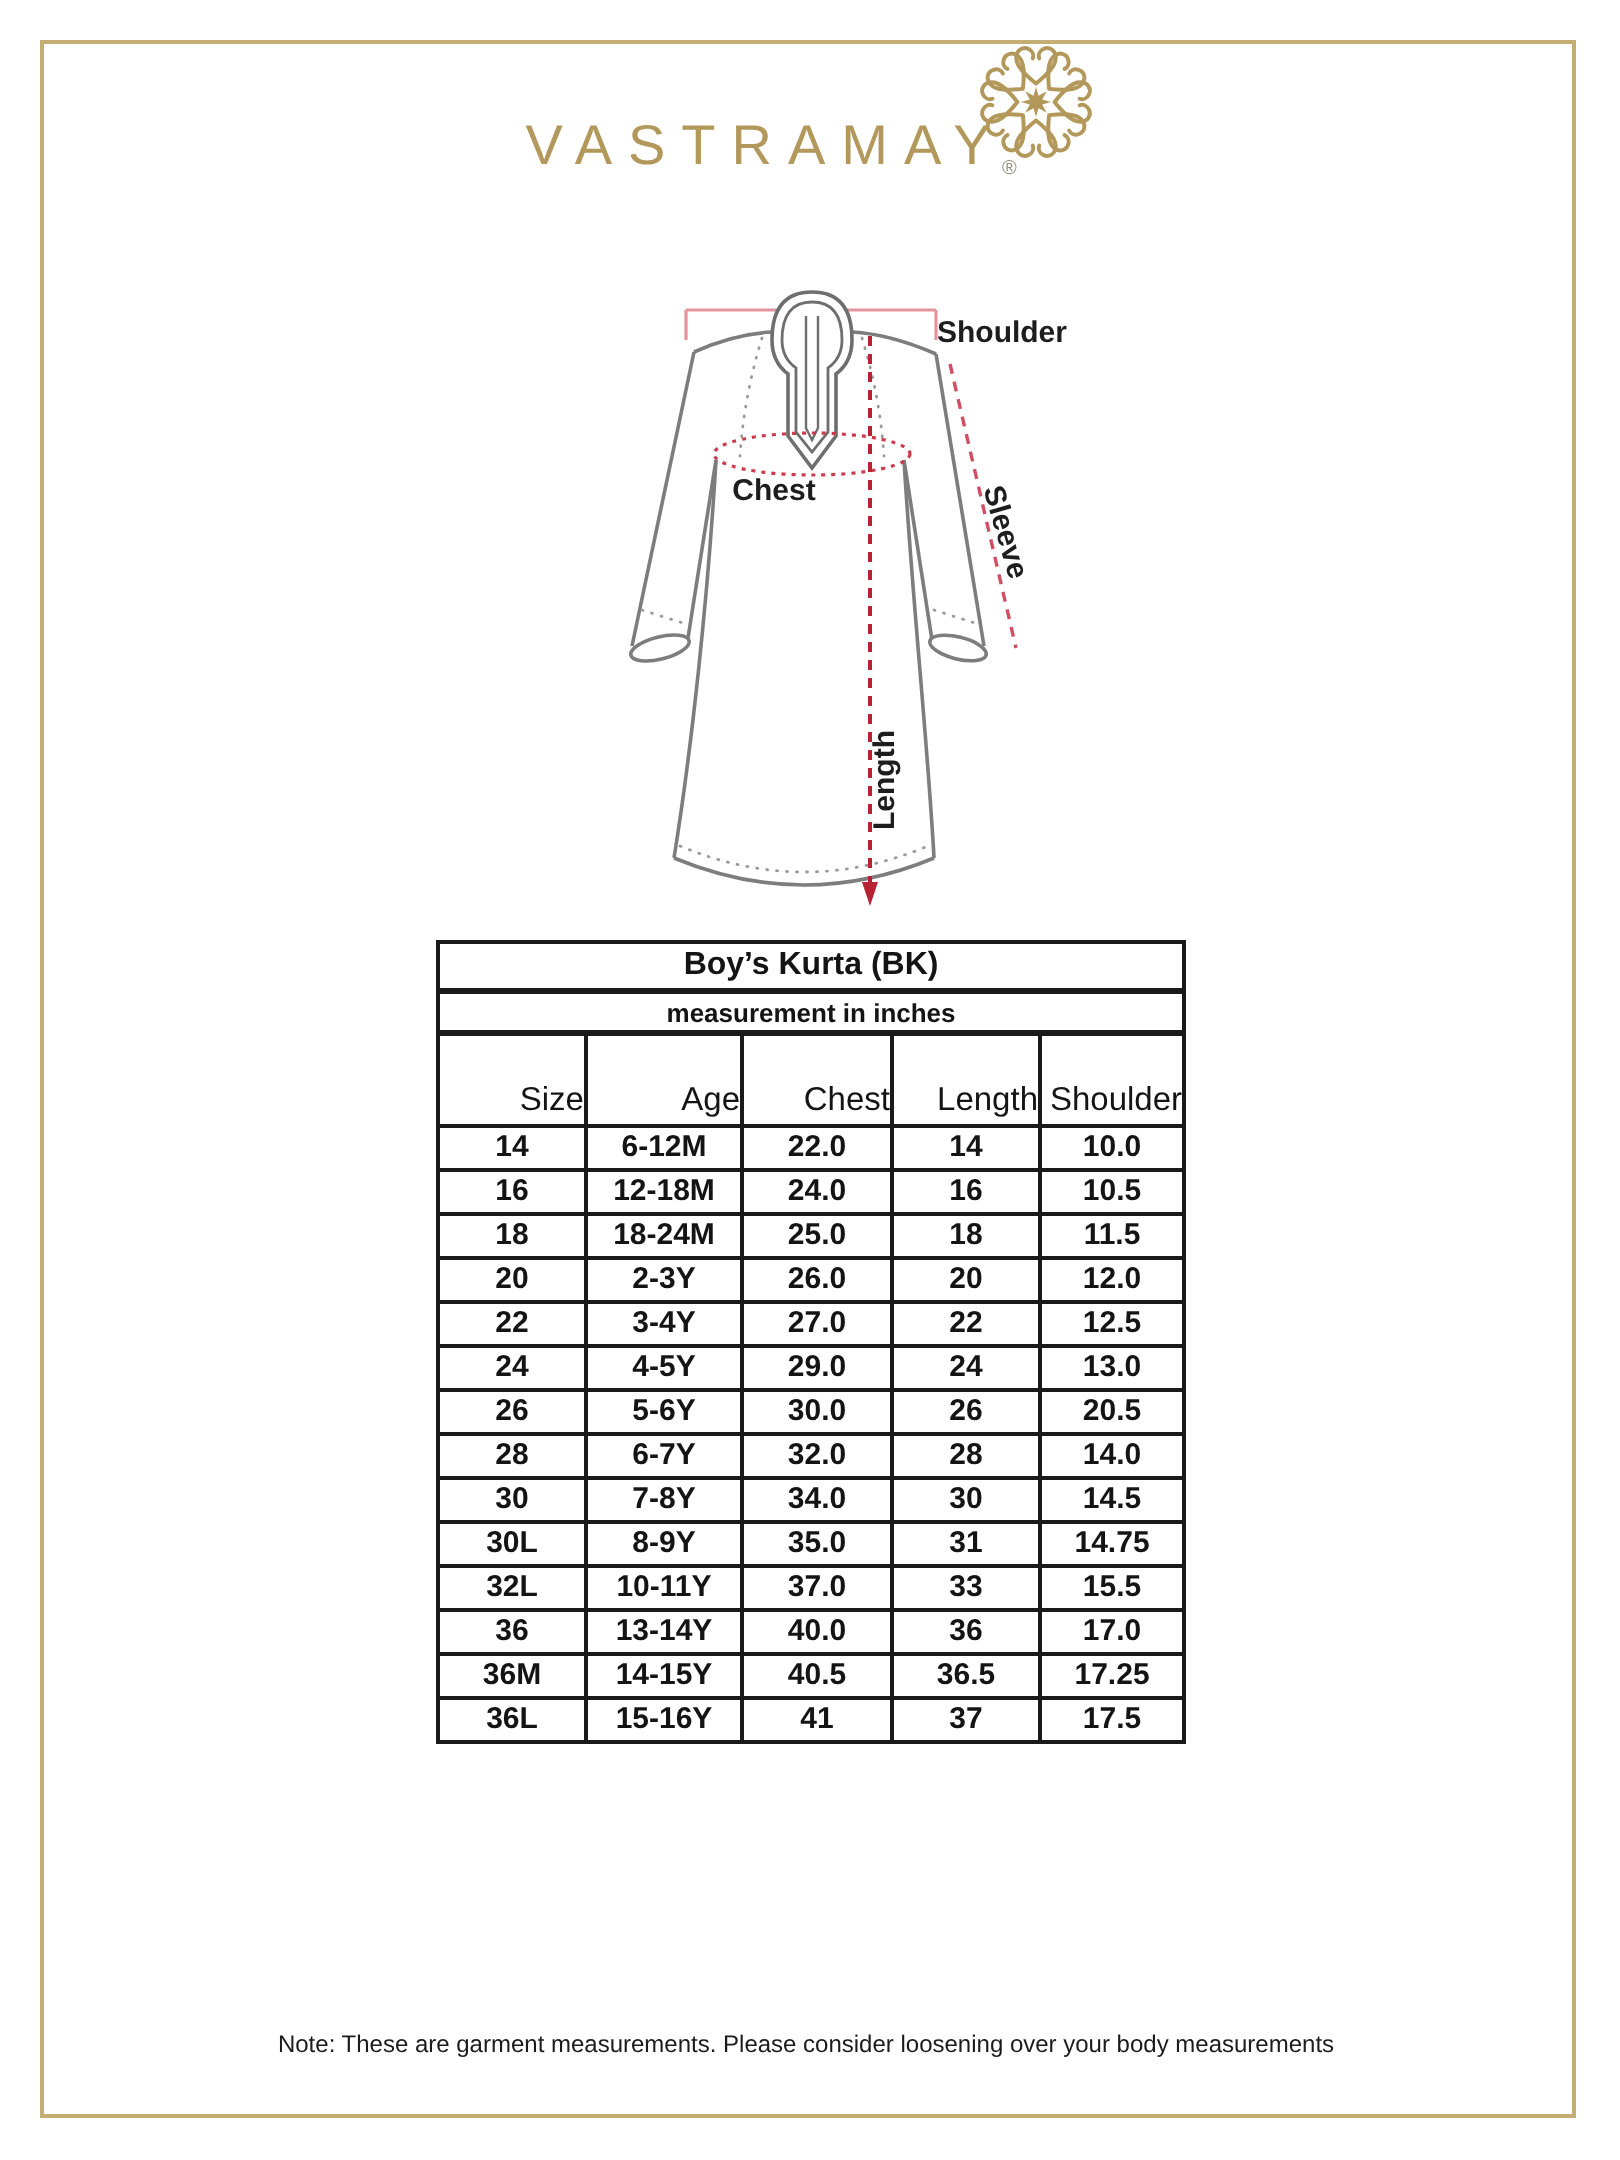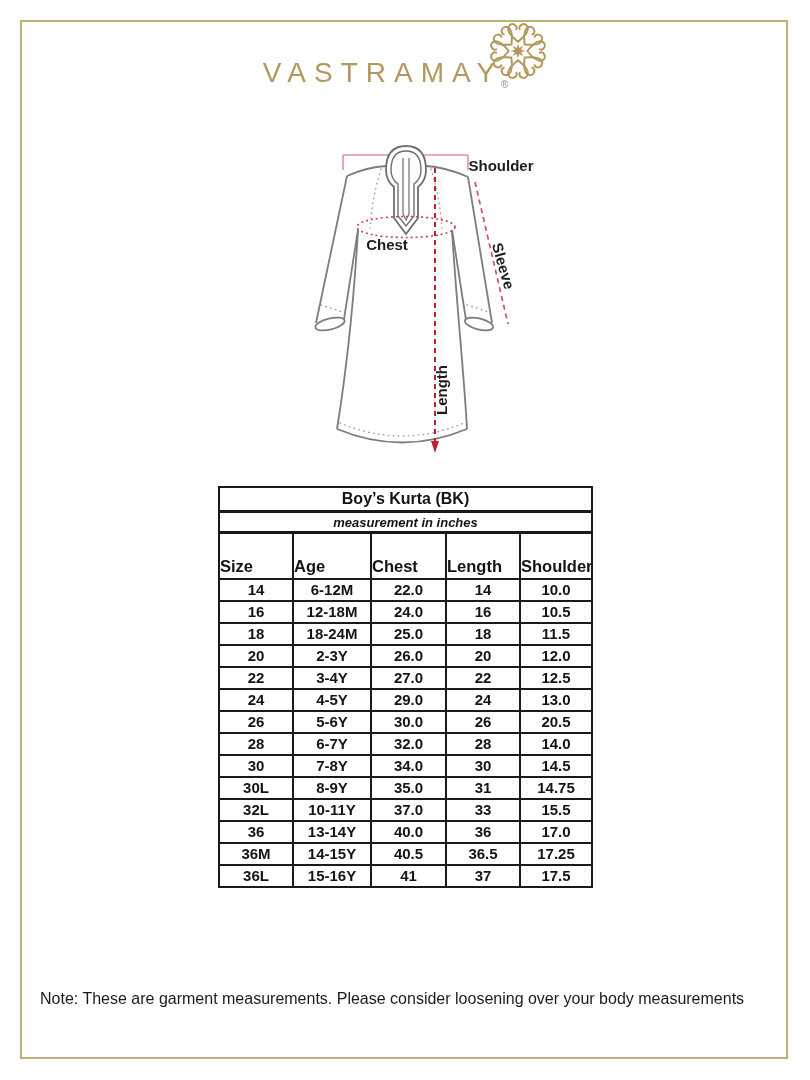--- a/index.html
+++ b/index.html
@@ -22,46 +22,46 @@
   }
   .brand-ornament { position:absolute; left:487px; top:22px; }
   
   .diagram { position:absolute; left:275px; top:138px; }
   .diagram text {
     font-family:"Liberation Sans", sans-serif; font-size:15px; font-weight:600;
     fill:#1d1d1d;
   }
   
   .size-table {
-    position:absolute; left:218px; top:486px; width:373px;
+    position:absolute; left:218px; top:470px; width:373px;
     border-collapse:collapse; table-layout:fixed;
     color:#141414;
   }
   .size-table, .size-table th, .size-table td { border:2px solid #1a1a1a; }
   .size-table { border-top-width:2px; }
   .size-table th.tbl-title {
     font-size:16px; font-weight:bold; text-align:center; height:20px;
     border-bottom-width:3px; padding:1px 0;
   }
   .size-table th.tbl-subtitle {
     font-size:13px; font-weight:bold; text-align:center; height:16px;
-    border-bottom-width:3px; padding:1px 0;font-style:italic;
+    border-bottom-width:3px; padding:1px 0;
   }
   .size-table th.col-h {
-    font-size:16.5px; font-weight:bold; text-align:left;
+    font-size:16.5px; font-weight:normal; text-align:right;
     height:42px; vertical-align:bottom; padding:0 0 2px 0;
   }
   .size-table td {
     font-size:15px; font-weight:bold; text-align:center;
     height:20px; line-height:20px; padding:0;
   }
   
   .note {
-    position:absolute; left:40px; right:44px; top:984px;
-    text-align:left; font-size:16px; line-height:29px; color:#1b1b1b;
+    position:absolute; left:40px; right:44px; top:1008px;
+    text-align:center; font-size:12px; line-height:29px; color:#1b1b1b;
   }
 </style>
 </head>
 <body>
 
 <div class="page">
   <div class="frame"></div>
 
   <div class="brand-name">VASTRAMAY</div>
   <span class="brand-reg">®</span>

